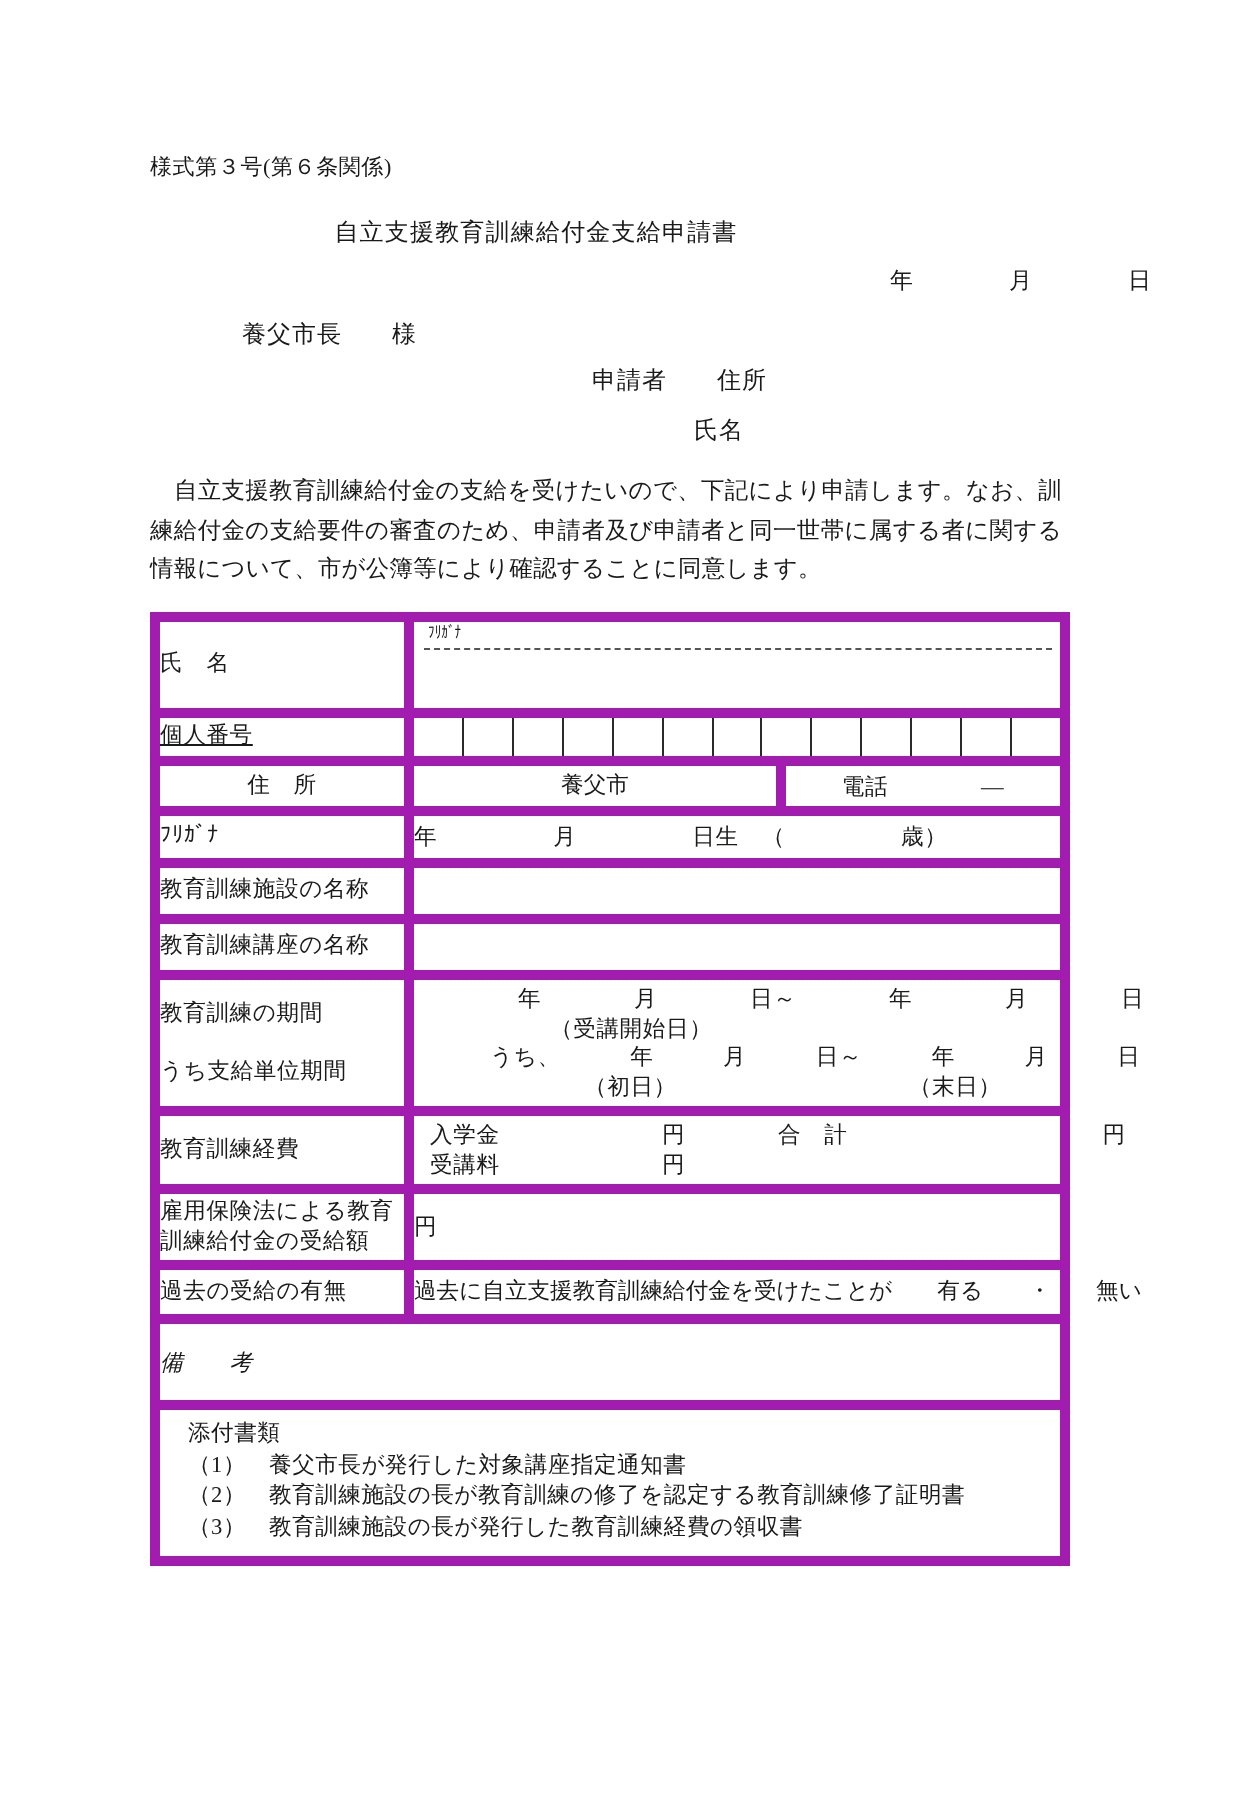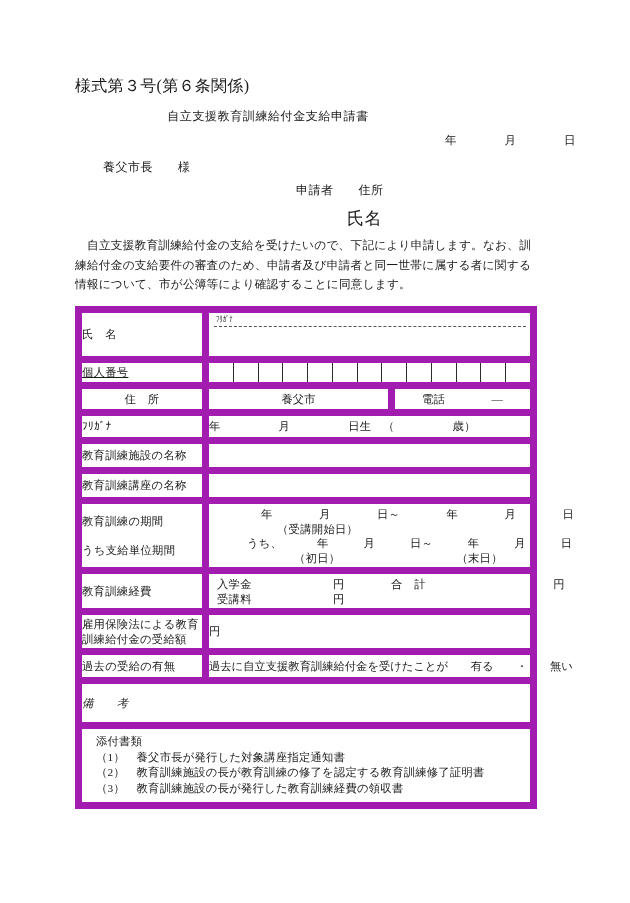--- a/index.html
+++ b/index.html
@@ -21,21 +21,21 @@
     left: 0; top: 0;
     width: 630px;
     height: 903px;
   }
 
   
   .form-no {
     position: absolute;
     left: 75px;
     top: 76px;
-    font-size: 16px;
+    font-size: 11px;
     letter-spacing: 0.3px;
     white-space: nowrap;
   }
   .doc-title {
     position: absolute;
     left: 0; top: 108px;
     width: 536px;
     text-align: center;
     font-size: 12px;
     letter-spacing: 0.6px;
@@ -43,40 +43,40 @@
   .date-line {
     position: absolute;
     top: 133px;
     left: 445px;
     font-size: 11.5px;
     white-space: pre;
     letter-spacing: 0.4px;
   }
   .addressee {
     position: absolute;
-    left: 103px;
+    left: 121px;
     top: 159px;
     font-size: 12px;
     white-space: pre;
     letter-spacing: 0.5px;
     text-align: center;
   }
   .applicant-addr {
     position: absolute;
     left: 296px;
     top: 182px;
     font-size: 12px;
     white-space: pre;
     letter-spacing: 0.5px;
   }
   .applicant-name {
     position: absolute;
     left: 347px;
     top: 207px;
-    font-size: 17px;
+    font-size: 12px;
     white-space: pre;
     letter-spacing: 0.5px;
   }
   .body-text {
     position: absolute;
     left: 75px;
     top: 236px;
     width: 456px;
     font-size: 11.7px;
     line-height: 19.5px;
@@ -89,21 +89,21 @@
   .main-table {
     position: absolute;
     left: 75px;
     top: 306px;
     width: 455px;
     border-collapse: collapse;
     table-layout: fixed;
     font-size: 11.3px;
   }
   .main-table td {
-    border: 7px solid #a21caf;
+    border: 5px solid #a21caf;
     padding: 0;
     vertical-align: middle;
   }
   .lbl {
     width: 127px;
     padding: 3px 0 3px 9px;
     letter-spacing: 0.3px;
     line-height: 15px;
   }
   .lbl-top {

